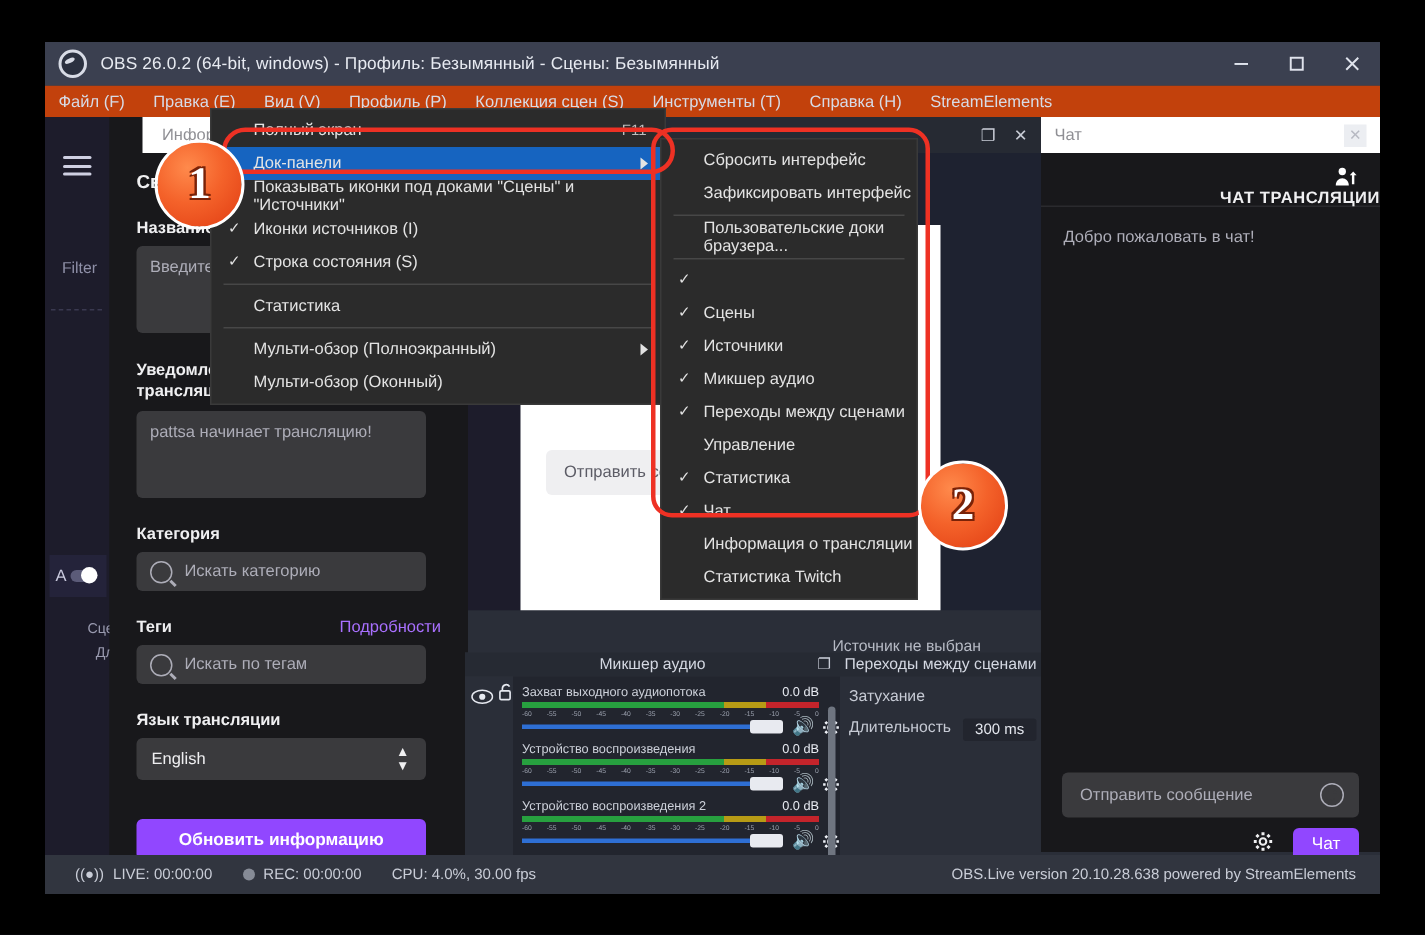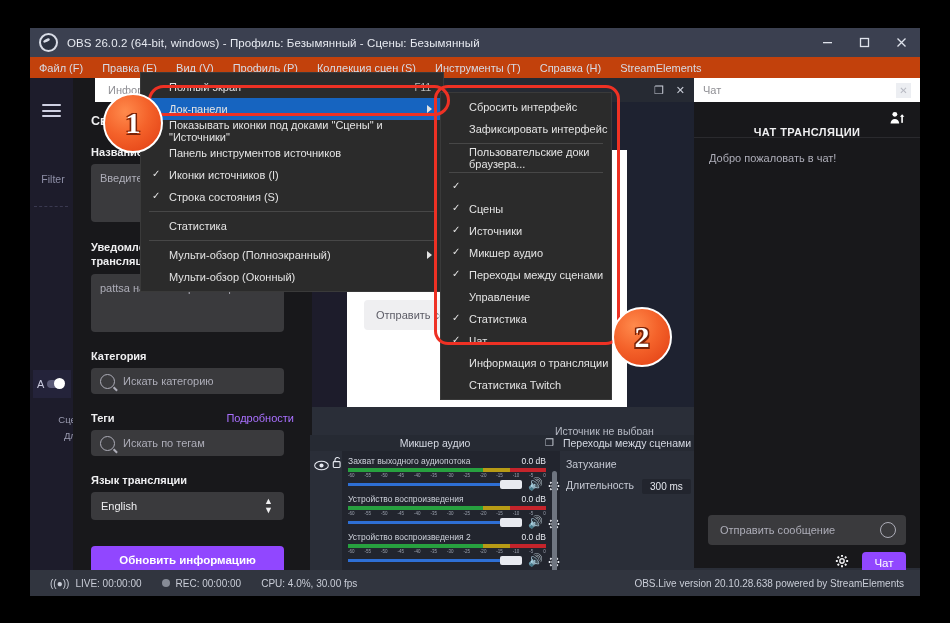--- a/index.html
+++ b/index.html
@@ -110,21 +110,21 @@
   .rb-green{position:absolute;left:176px;top:104px;width:50px;height:33px;background:#2f9170;}
   .rb-rows{position:absolute;left:176px;top:137px;width:50px;}
   .rb-rows div{height:19px;border-top:1px solid #3a3f4a;background:#454a56;}
 
   
   .chatdock{position:absolute;left:664px;top:0;width:226px;height:24px;background:#ffffff;display:flex;align-items:center;}
   .chatdock .t{color:#8f8f94;font-size:11px;margin-left:9px;}
   .chatdock .x{margin-left:auto;margin-right:9px;width:15px;height:15px;background:#eceef2;color:#b7b9c2;font-size:10px;display:flex;align-items:center;justify-content:center;}
   .chatbody{position:absolute;left:664px;top:24px;width:226px;height:466px;background:#18181b;}
   .chat-head{height:35px;background:#18181b;display:flex;align-items:center;position:relative;border-bottom:1px solid #2a2a2e;}
-  .chat-head .ttl{width:100%;text-align:center;color:#efeff1;font-size:11px;font-weight:bold;letter-spacing:.4px;margin-top:25px;}
+  .chat-head .ttl{width:100%;text-align:right;color:#efeff1;font-size:11px;font-weight:bold;letter-spacing:.4px;margin-top:25px;}
   .chat-head .ppl{position:absolute;right:14px;top:8px;}
   .chat-welcome{color:#adadb8;font-size:11px;margin:14px 0 0 15px;}
   .chat-input{position:absolute;left:14px;top:413px;width:198px;height:30px;background:#3a3a3d;border-radius:4px;display:flex;align-items:center;color:#adadb8;font-size:11px;padding-left:12px;box-sizing:border-box;}
   .chat-actions{position:absolute;right:14px;top:450px;display:flex;align-items:center;gap:13px;}
 
   
   .statusbar{position:absolute;left:0;top:492px;width:890px;height:26px;background:#31353f;display:flex;align-items:center;color:#c9cdd7;font-size:10px;}
   .sb-seg{display:flex;align-items:center;margin-left:20px;}
   .sb-dot{width:8px;height:8px;border-radius:50%;background:#868b96;margin-right:6px;}
   .sb-live-ic{margin-right:6px;color:#c9cdd7;font-size:10px;}
@@ -504,23 +504,20 @@
      <span class="acc">F11</span>
    </div>
    <div class="m-row sel">
      <span>Док-панели</span>
      <span class="arr"></span>
    </div>
    <div class="m-row">
      <span>Показывать иконки под доками "Сцены" и "Источники"</span>
    </div>
    <div class="m-row">
-     <span>Панель инструментов источников</span>
-   </div>
-   <div class="m-row">
      <span class="chk">✓</span>
      <span>Иконки источников (I)</span>
    </div>
    <div class="m-row">
      <span class="chk">✓</span>
      <span>Строка состояния (S)</span>
    </div>
    <div class="m-sep"></div>
    <div class="m-row">
      <span>Статистика</span>

